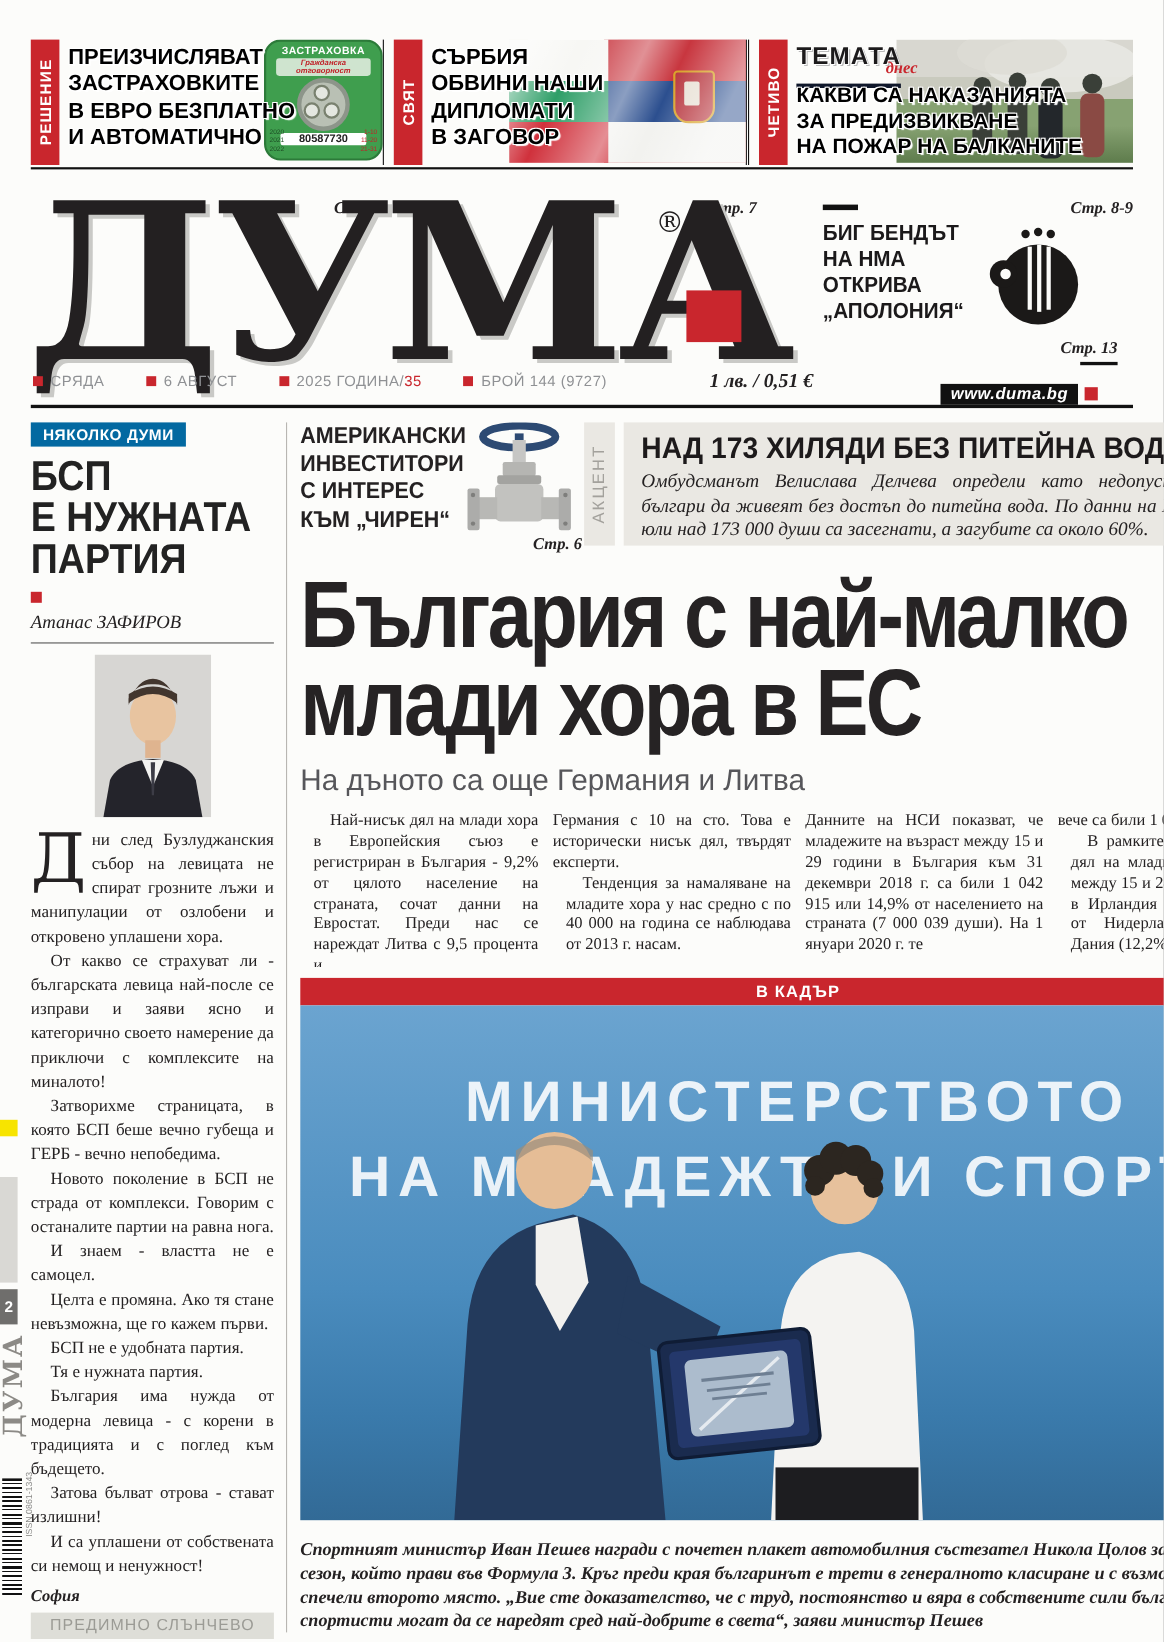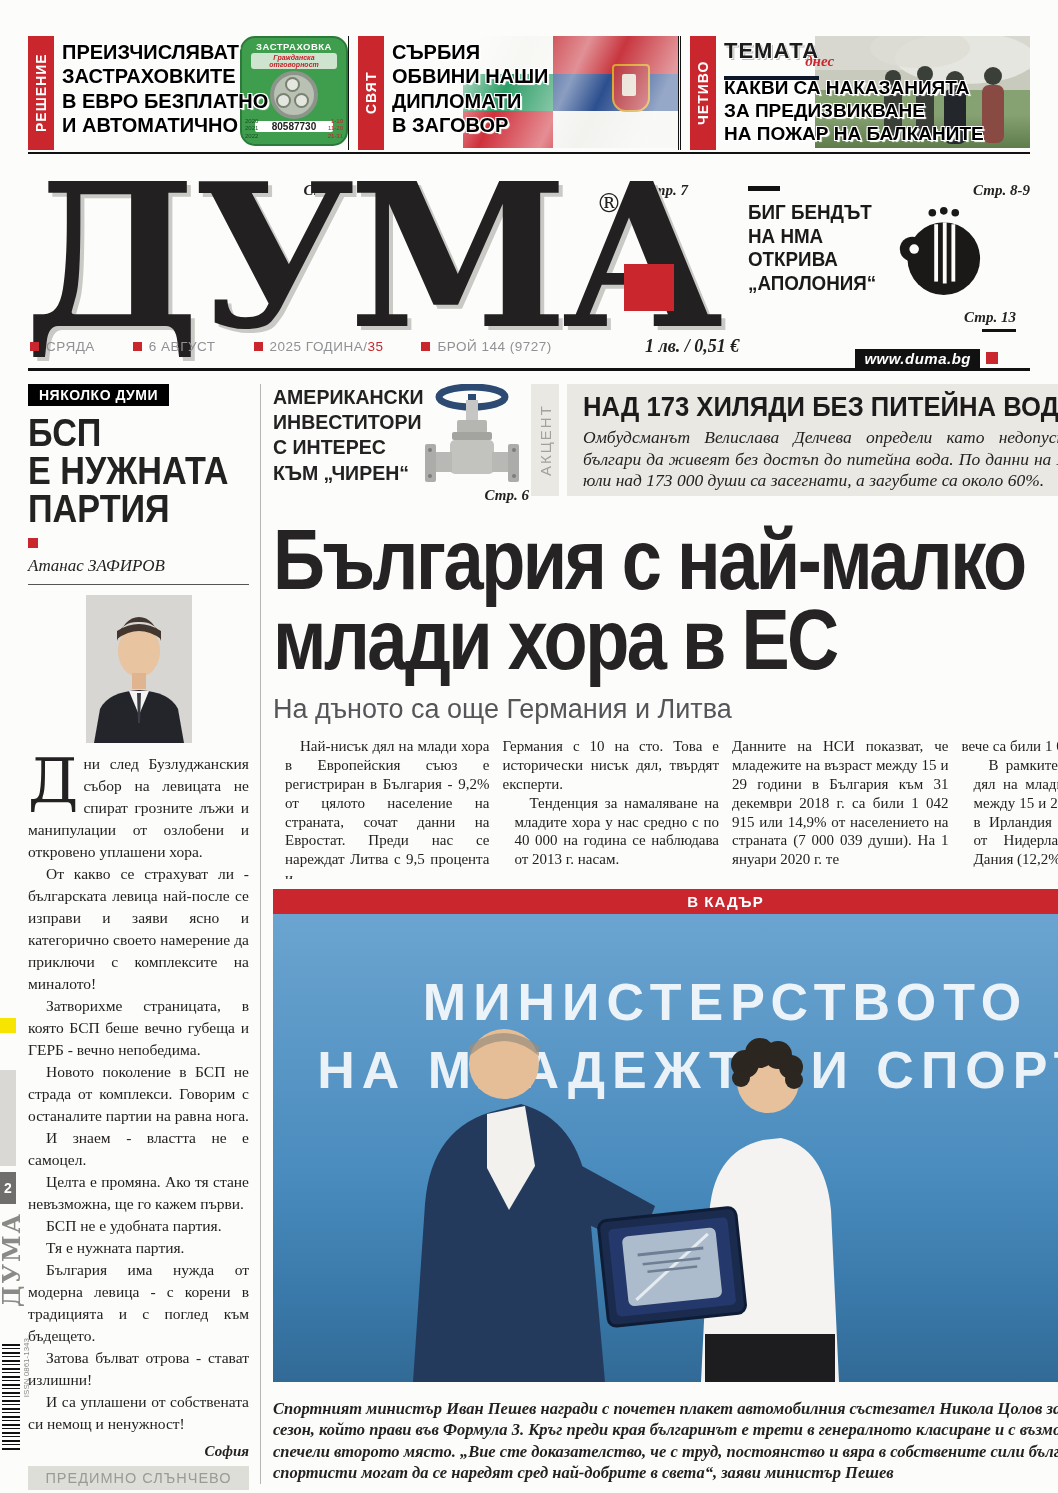--- a/index.html
+++ b/index.html
@@ -82,32 +82,32 @@
       font-weight:700;font-style:italic;font-size:15px;padding:1px 9px;letter-spacing:.5px;}
   .website-sq{position:absolute;right:60px;top:352px;width:12px;height:12px;background:#c9262d;}
   .mast-rule{position:absolute;left:28px;top:368px;width:1002px;border-top:3px solid #111;}
 
   
   .content{position:absolute;left:28px;top:384px;width:1002px;height:1100px;display:flex;}
   .left-col{width:233px;flex:none;padding-right:11px;border-right:1px solid #b8b6b2;box-sizing:border-box;}
   .main-col{flex:1;padding-left:12px;box-sizing:border-box;}
 
   
-  .tag-red{display:inline-block;background:#000000;color:#fff;font-family:"Liberation Sans",sans-serif;
+  .tag-red{display:inline-block;background:#0369a1;color:#fff;font-family:"Liberation Sans",sans-serif;
       font-weight:700;font-size:14px;padding:3px 11px;letter-spacing:.5px;margin-bottom:8px;}
   .op-title{font-size:38px;line-height:1.0;color:#222;transform:scaleX(.9);transform-origin:left;white-space:nowrap;}
   .op-bullet{width:10px;height:10px;background:#c9262d;margin:10px 0 8px;}
   .op-byline{font-style:italic;font-size:17px;margin-bottom:8px;}
   .op-hr{border:none;border-top:1px solid #555;margin:0 0 10px;}
   .portrait{width:106px;height:148px;margin:0 auto 10px;display:block;}
   .op-text{font-size:15.5px;line-height:1.42;text-align:justify;}
   .op-text p{margin:0;text-indent:18px;}
   .op-text p.lead{text-indent:0;}
   .dropcap{float:left;font-size:62px;line-height:.78;padding:4px 5px 0 0;font-family:"DejaVu Serif",serif;}
-  .city{text-align:right;font-weight:700;font-style:italic;font-size:15px;margin:8px 0 6px;}
+  .city{text-align:left;font-weight:700;font-style:italic;font-size:15px;margin:8px 0 6px;}
   .wbar{background:#deded8;color:#9b9b95;font-family:"Liberation Sans",sans-serif;font-size:14.5px;
       text-align:center;padding:4px 0;letter-spacing:1px;margin-bottom:8px;}
 
   
   .edge-yellow{position:absolute;left:0;top:1018px;width:16px;height:15px;background:#f7e400;}
   .edge-gray{position:absolute;left:0;top:1070px;width:16px;height:96px;background:#d9d8d4;}
   .edge-page{position:absolute;left:0;top:1172px;width:16px;height:32px;background:#6f6e6c;color:#fff;
       font-family:"Liberation Sans",sans-serif;font-weight:700;font-size:14px;display:flex;align-items:center;justify-content:center;}
   .edge-duma{position:absolute;left:-3px;top:1212px;writing-mode:vertical-rl;transform:rotate(180deg);
       font-family:"DejaVu Serif",serif;font-weight:700;font-size:24px;color:#8c8a86;letter-spacing:2px;}

